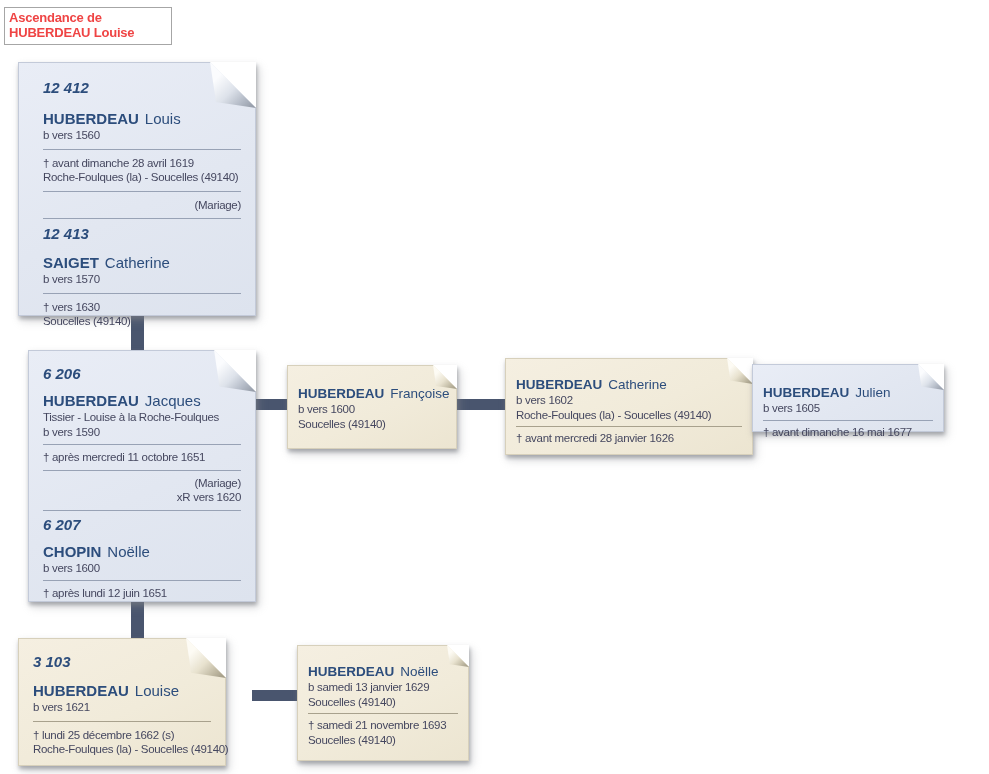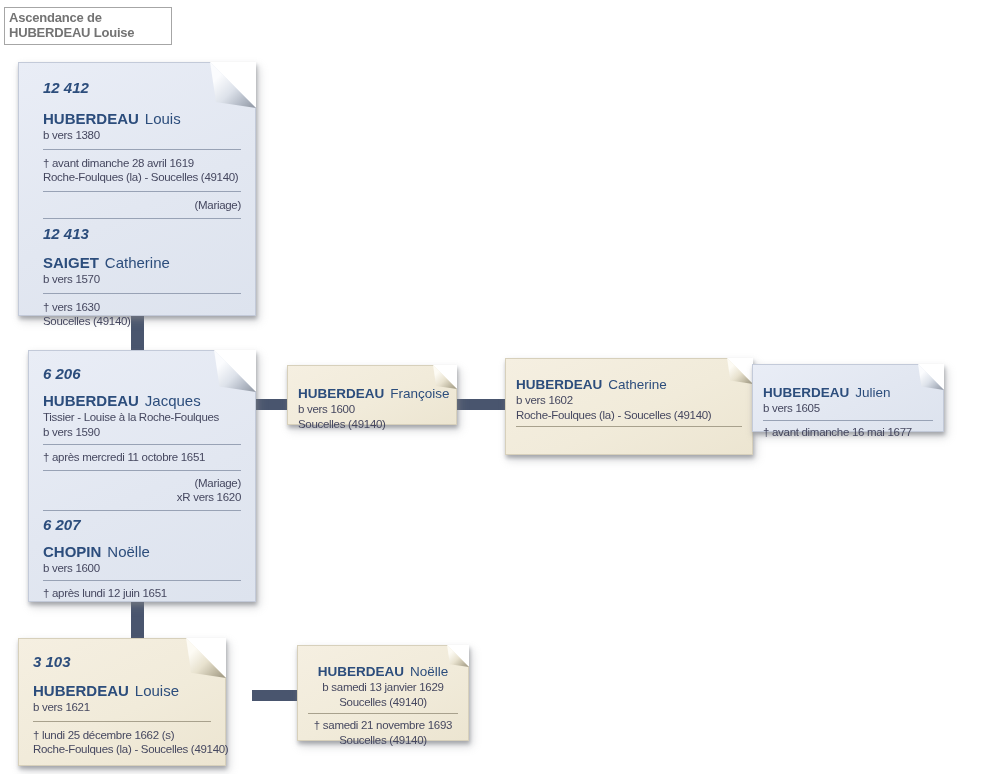--- a/index.html
+++ b/index.html
@@ -6,21 +6,21 @@
   body{
     width:989px;height:774px;position:relative;overflow:hidden;
     background:#ffffff;
     font-family:"Liberation Sans","DejaVu Sans",sans-serif;
   }
   
   .title-box{
     position:absolute;left:4px;top:7px;width:156px;
     border:1px solid #a6a6a6;background:#ffffff;
     padding:2px 6px 4px 4px;
-    font-size:13px;font-weight:bold;color:#737373;line-height:15px;
+    font-size:13px;font-weight:bold;color:#ef4444;line-height:15px;
     letter-spacing:-0.2px;
   }
   
   .connector{position:absolute;background:#49556e;z-index:0;}
   
   .card{
     position:absolute;box-sizing:border-box;z-index:1;
     padding:10px 14px;
     box-shadow:1px 3px 4px rgba(118,120,128,.55),3px 5px 9px rgba(140,142,150,.33);
   }
@@ -73,21 +73,21 @@
 <div class="connector" style="left:454px;top:399px;width:54px;height:11px;"></div>
 <div class="connector" style="left:742px;top:399px;width:41px;height:11px;"></div>
 <div class="connector" style="left:131px;top:599px;width:13px;height:42px;"></div>
 <div class="connector" style="left:252px;top:690px;width:48px;height:11px;"></div>
 
 <div class="card blue" style="--fold:46px;left:18px;top:62px;width:238px;height:254px;padding-left:24px;">
   <div class="sosa">12 412</div>
   <div class="name">
     <span class="surname">HUBERDEAU</span><span class="given">Louis</span>
   </div>
-  <div class="line">b vers 1380</div>
+  <div class="line">b vers 1560</div>
   <div class="rule"></div>
   <div class="line">† avant dimanche 28 avril 1619</div>
   <div class="line">Roche-Foulques (la) - Soucelles (49140)</div>
   <div class="rule"></div>
   <div class="line center">(Mariage)</div>
   <div class="rule"></div>
   <div class="sosa" style="margin:2px 0 12px 0;">12 413</div>
   <div class="name">
     <span class="surname">SAIGET</span><span class="given">Catherine</span>
   </div>
@@ -112,35 +112,36 @@
   <div class="rule" style="margin:5px 0;"></div>
   <div class="sosa" style="margin:2px 0 10px 0;">6 207</div>
   <div class="name">
     <span class="surname">CHOPIN</span><span class="given">Noëlle</span>
   </div>
   <div class="line">b vers 1600</div>
   <div class="rule" style="margin:5px 0;"></div>
   <div class="line">† après lundi 12 juin 1651</div>
 </div>
 
-<div class="card beige card-sm" style="--fold:24px;left:287px;top:365px;width:170px;height:60px;">
+<div class="card beige card-sm" style="--fold:24px;left:287px;top:365px;width:170px;height:84px;">
   <div class="name" style="margin-top:12px;">
     <span class="surname">HUBERDEAU</span><span class="given">Françoise</span>
   </div>
   <div class="line">b vers 1600</div>
   <div class="line">Soucelles (49140)</div>
 </div>
 
 <div class="card beige card-sm" style="--fold:26px;left:505px;top:358px;width:248px;height:97px;">
   <div class="name" style="margin-top:10px;">
     <span class="surname">HUBERDEAU</span><span class="given">Catherine</span>
   </div>
   <div class="line">b vers 1602</div>
   <div class="line">Roche-Foulques (la) - Soucelles (49140)</div>
   <div class="rule" style="margin:4px 0;"></div>
+  <div class="line">† avant mercredi 28 janvier 1626</div>
 </div>
 
 <div class="card blue card-sm" style="--fold:26px;left:752px;top:364px;width:192px;height:68px;">
   <div class="name" style="margin-top:12px;">
     <span class="surname">HUBERDEAU</span><span class="given">Julien</span>
   </div>
   <div class="line">b vers 1605</div>
   <div class="rule" style="margin:4px 0;"></div>
   <div class="line">† avant dimanche 16 mai 1677</div>
 </div>
@@ -149,21 +150,21 @@
   <div class="sosa" style="margin:4px 0 12px 0;">3 103</div>
   <div class="name">
     <span class="surname">HUBERDEAU</span><span class="given">Louise</span>
   </div>
   <div class="line">b vers 1621</div>
   <div class="rule"></div>
   <div class="line">† lundi 25 décembre 1662 (s)</div>
   <div class="line">Roche-Foulques (la) - Soucelles (49140)</div>
 </div>
 
-<div class="card beige card-sm" style="--fold:22px;left:297px;top:645px;width:172px;height:96px;text-align:center;">
+<div class="card beige card-sm" style="--fold:22px;left:297px;top:645px;width:172px;height:116px;">
   <div class="name" style="margin-top:10px;">
     <span class="surname">HUBERDEAU</span><span class="given">Noëlle</span>
   </div>
   <div class="line">b samedi 13 janvier 1629</div>
   <div class="line">Soucelles (49140)</div>
   <div class="rule" style="margin:4px 0;"></div>
   <div class="line">† samedi 21 novembre 1693</div>
   <div class="line">Soucelles (49140)</div>
 </div>
 

